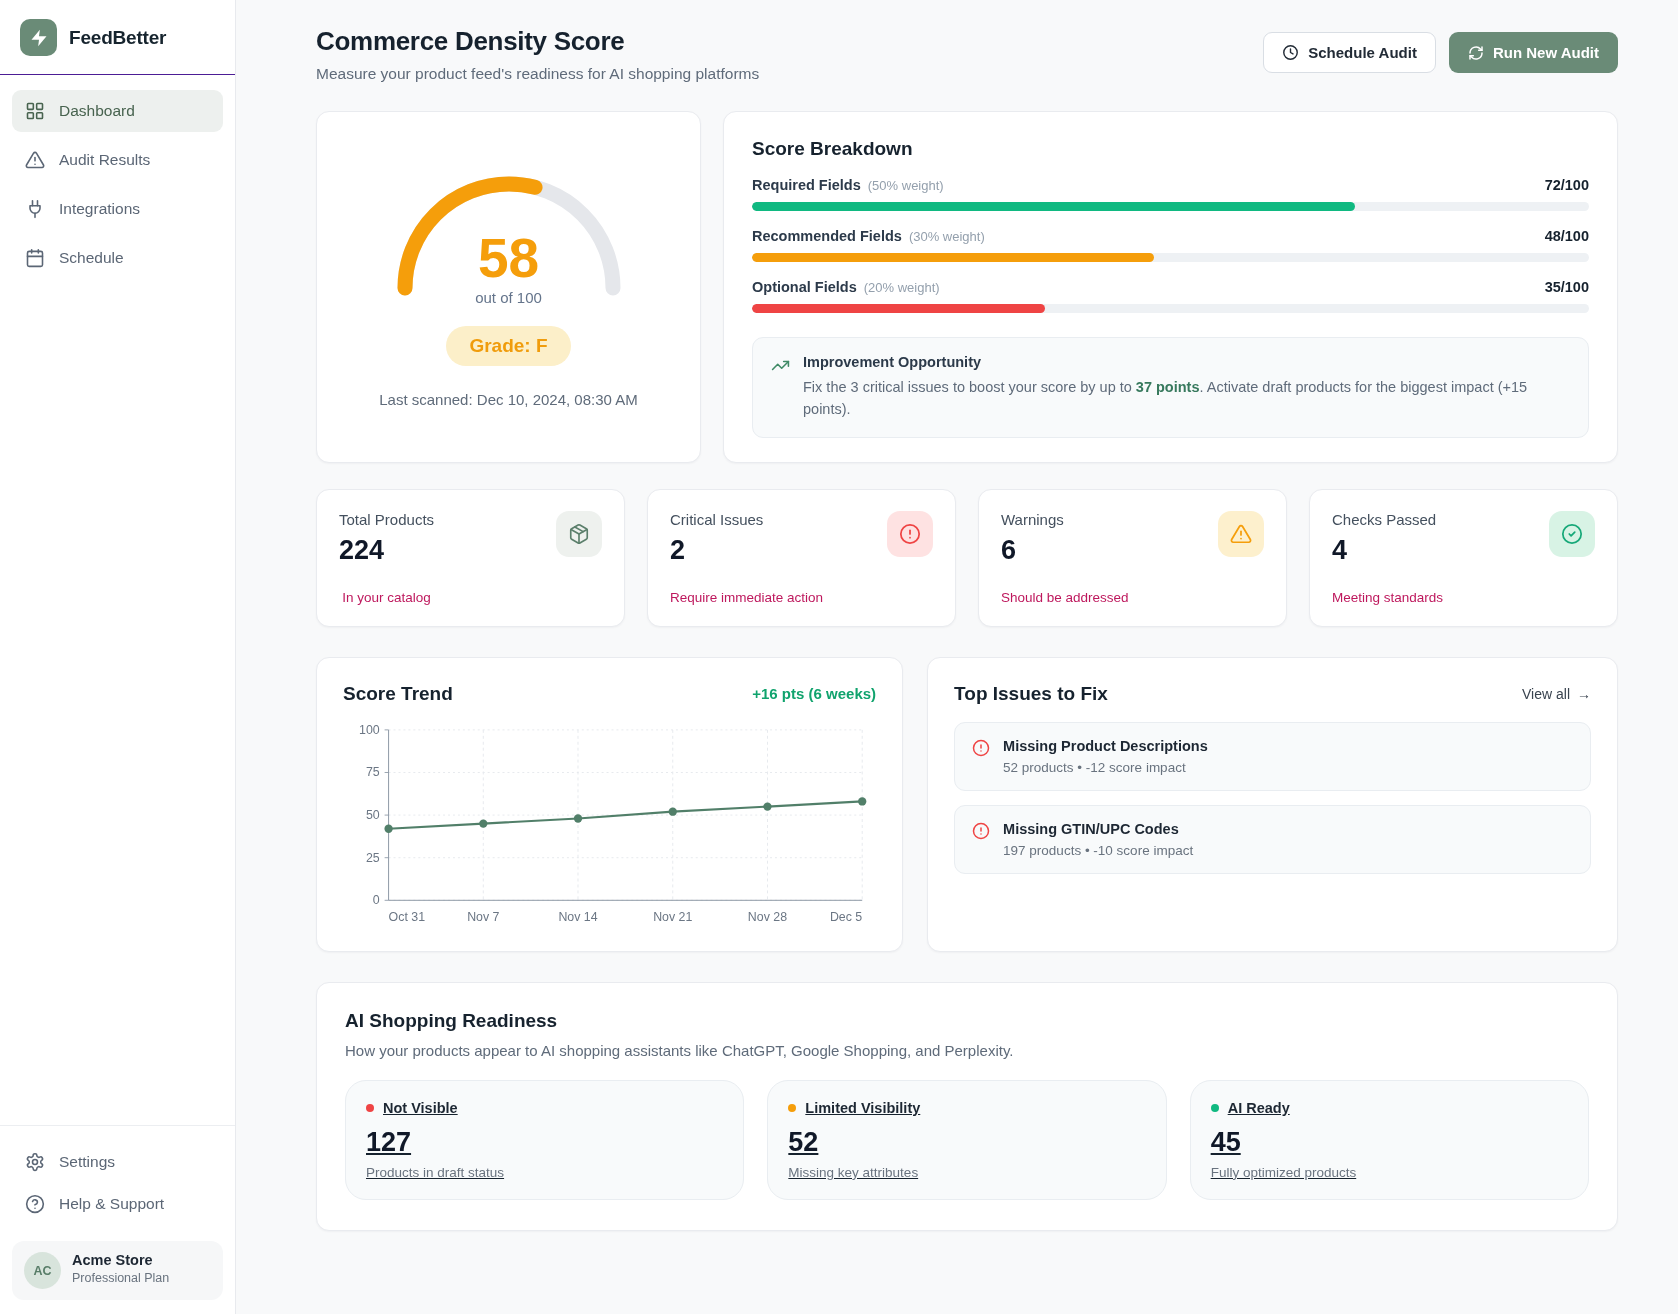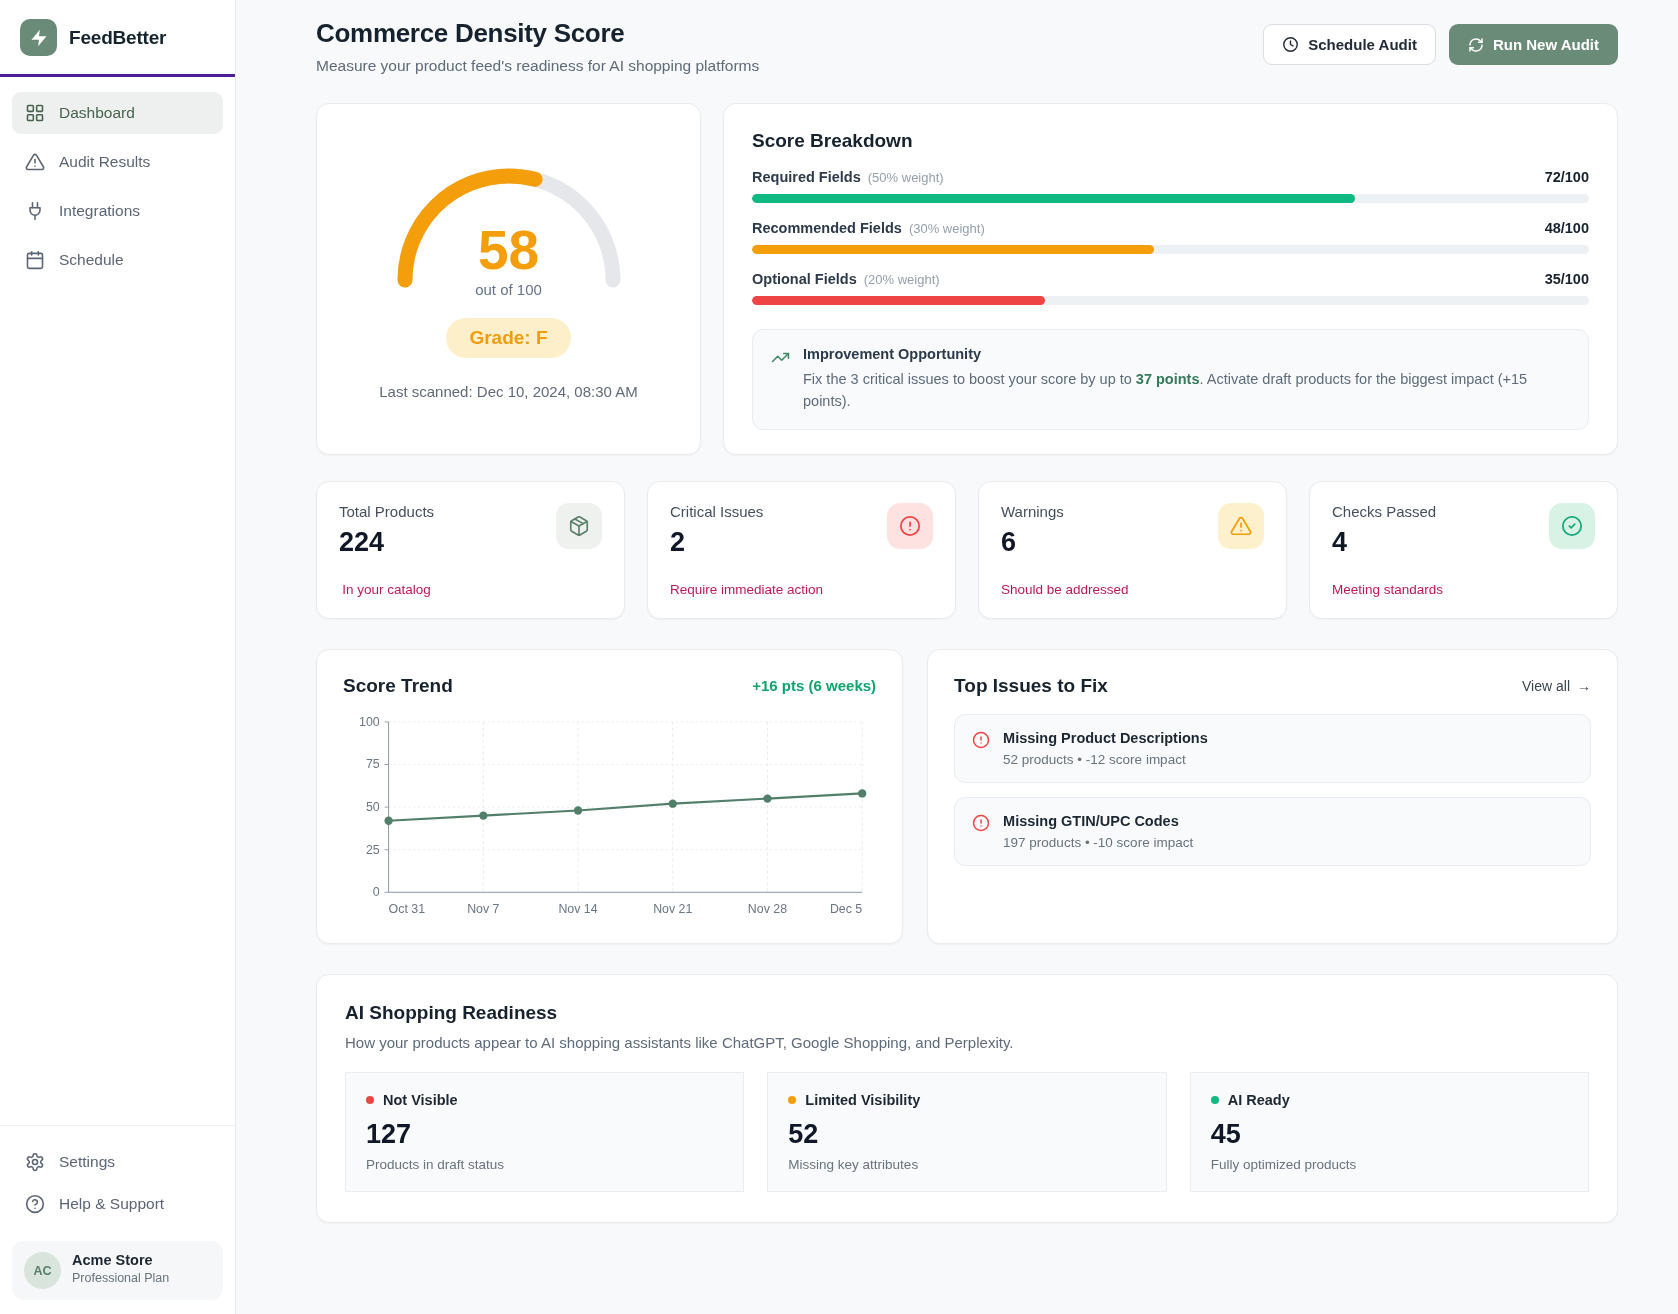--- a/index.html
+++ b/index.html
@@ -6,39 +6,39 @@
   html,body { width:1678px; height:1314px; }
   body {
     font-family: "Liberation Sans", "DejaVu Sans", sans-serif;
     background:#f8f9fa; color:#16222e; display:flex; overflow:hidden;
   }
   svg { display:block; }
 
   
   .sidebar { width:236px; min-width:236px; background:#fff; border-right:1px solid #e8eaee;
     display:flex; flex-direction:column; }
-  .side-head { display:flex; align-items:center; gap:12px; padding:19px 20px 18px; border-bottom:3px solid #4c1d95; }
+  .side-head { display:flex; align-items:center; gap:12px; padding:19px 20px 18px; border-bottom:1px solid #4c1d95; }
   .logo { width:37px; height:37px; border-radius:10px; background:#6a8b77; color:#fff;
     display:flex; align-items:center; justify-content:center; flex:none; }
   .brand { font-size:19px; font-weight:700; color:#16242e; letter-spacing:-.2px; }
   .nav { padding:15px 12px; display:flex; flex-direction:column; gap:7px; }
   .nav-item { display:flex; align-items:center; gap:14px; padding:11px 13px; border-radius:9px;
     color:#5b6675; font-size:15.5px; cursor:pointer; }
   .nav-item.active { background:#edf0ee; color:#48634f; font-weight:500;align-items:center; }
   .nav-item .nicon { width:20px; height:20px; flex:none; }
   .side-bottom { margin-top:auto; padding:15px 12px 14px; border-top:1px solid #eceef1; }
   .account { margin-top:16px; background:#f6f7f8; border-radius:12px; padding:11px 12px;
     display:flex; gap:11px; cursor:pointer; }
   .avatar { width:37px; height:37px; border-radius:50%; background:#d8e4dc; color:#587d68;
     font-size:12.5px; font-weight:600; display:flex; align-items:center; justify-content:center; flex:none; }
   .acc-name { font-size:14.5px; font-weight:700; color:#1d2733; }
   .acc-plan { font-size:12.5px; color:#69737f; margin-top:3px; }
 
   
-  main { flex:1; padding:18px 60px 40px 80px; overflow:hidden; }
+  main { flex:1; padding:26px 60px 40px 80px; overflow:hidden; }
   .page-head { display:flex; justify-content:space-between; align-items:flex-start; }
   .page-title { font-size:26px; font-weight:700; letter-spacing:-.3px; color:#16222e; }
   .page-sub { font-size:15.5px; color:#5f6b7a; margin-top:8px; }
   .head-actions { display:flex; gap:13px; margin-top:6px; }
   .btn { display:inline-flex; align-items:center; gap:9px; font-size:15px; font-weight:600;
     border-radius:9px; padding:11px 18px; cursor:pointer; border:1px solid transparent;
     font-family:inherit; }
   .btn-outline { background:#fff; border-color:#d9dee4; color:#222b36; }
   .btn-primary { background:#6a8b77; color:#fff; }
 
@@ -99,21 +99,21 @@
     display:flex; gap:13px; align-items:flex-start; cursor:pointer; }
   .issue-item + .issue-item { margin-top:14px; }
   .issue-icon { color:#ef4444; margin-top:1px; flex:none; }
   .issue-title { font-size:14.5px; font-weight:700; color:#1d2733; }
   .issue-meta { font-size:13.5px; color:#69737f; margin-top:6px; }
 
   
   .ready-card { margin-top:30px; padding:27px 28px 30px; }
   .ready-sub { font-size:15px; color:#5f6b7a; margin-top:10px; }
   .ready-grid { display:grid; grid-template-columns:repeat(3,1fr); gap:23px; margin-top:21px; }
-  .ready-item { background:#f8fafb; border:1px solid #e9edf1; border-radius:0; padding:19px 20px; }
+  .ready-item { background:#f8fafb; border:1px solid #e9edf1; border-radius:21px; padding:19px 20px;text-decoration:underline; }
   .ready-top { display:flex; align-items:center; gap:9px; }
   .dot { width:8px; height:8px; border-radius:50%; flex:none; }
   .ready-label { font-size:14.5px; font-weight:700; color:#1d2733; }
   .ready-value { font-size:27px; font-weight:800; color:#101828; margin-top:11px; }
   .ready-cap { font-size:13.5px; color:#69737f; margin-top:7px; }
 </style>
 </head>
 <body>
 
 <aside class="sidebar">

